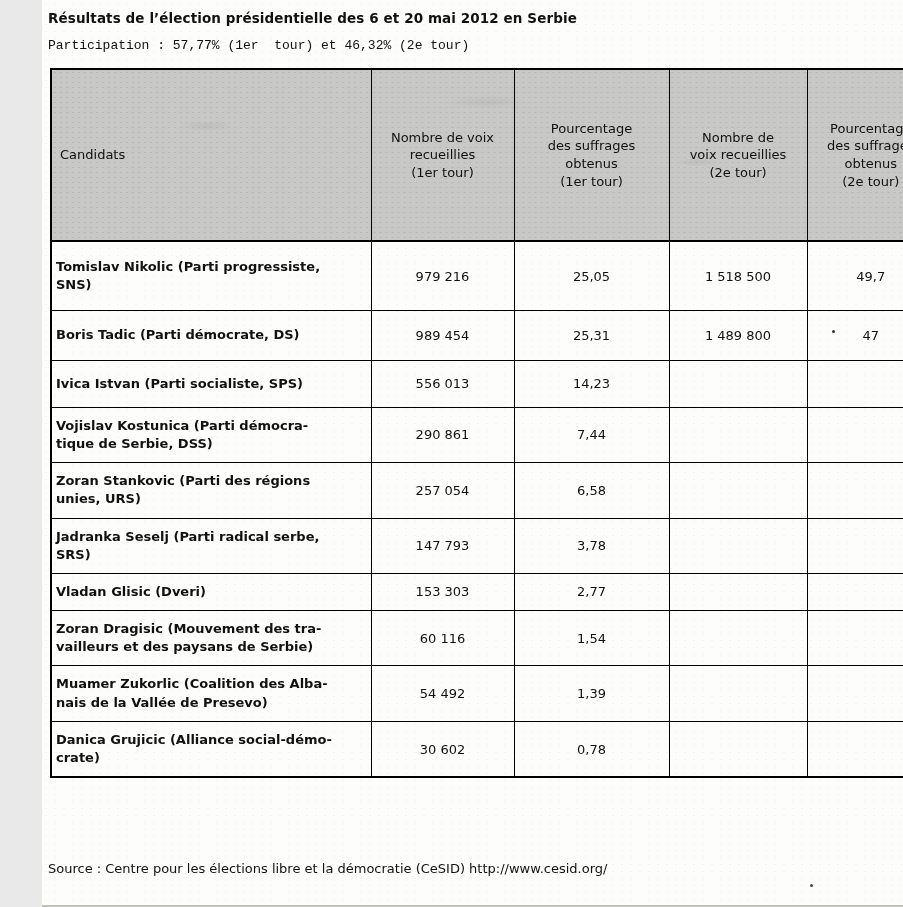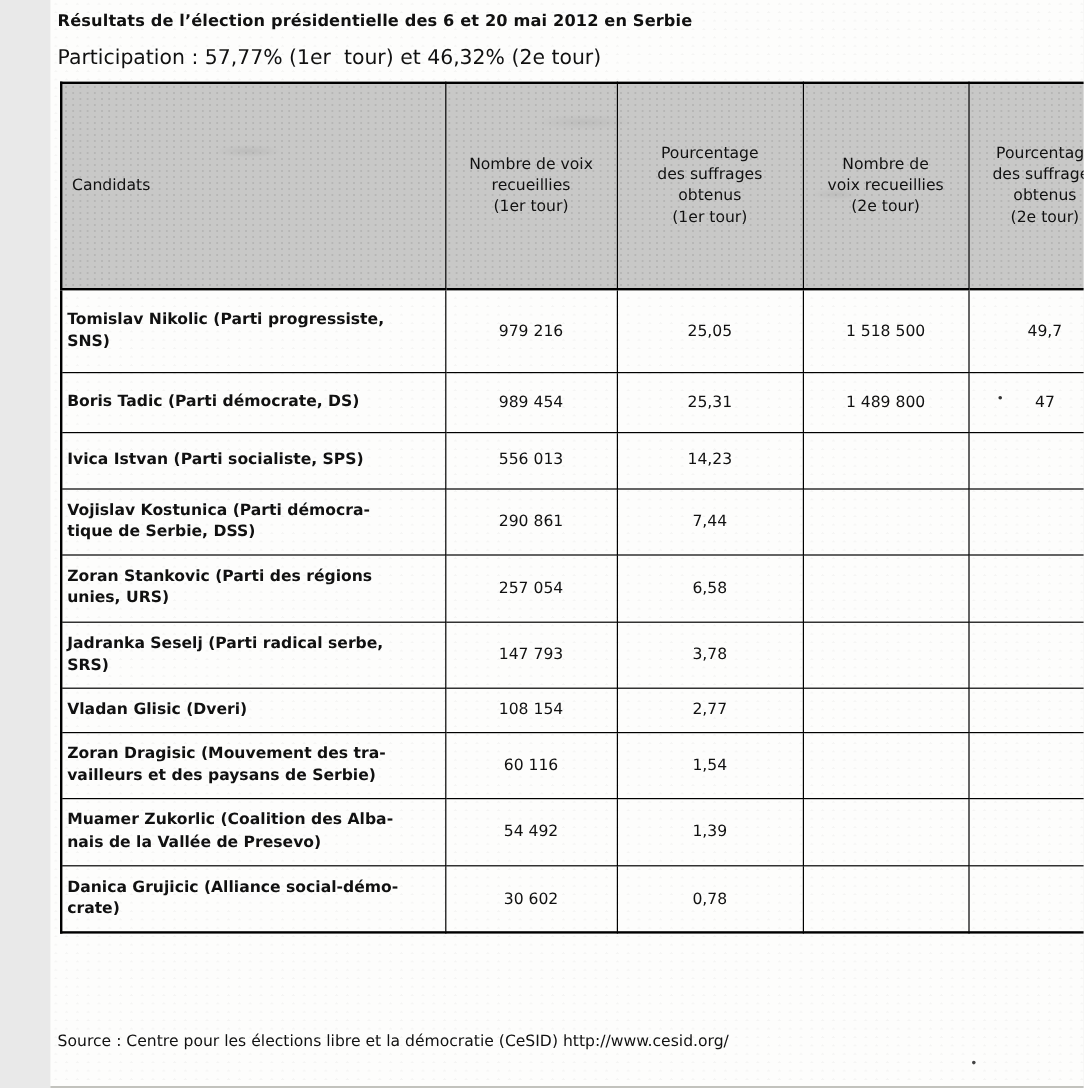--- a/index.html
+++ b/index.html
@@ -25,22 +25,23 @@
     left: 6px;
     font-size: 13.5px;
     font-weight: bold;
     letter-spacing: 0.1px;
   }
 
   .doc-subtitle {
     position: absolute;
     top: 38px;
     left: 6px;
-    font-size: 17px;
+    font-size: 13px;
     white-space: pre-wrap;
+    font-family: Liberation Mono, monospace;
   }
 
   table.results {
     position: absolute;
     top: 68px;
     left: 8px;
     width: 884px;
     border-collapse: collapse;
     table-layout: fixed;
     border: 2px solid #000;
@@ -213,21 +214,21 @@
         <tr>
           <td class="cell-candidate">Jadranka Seselj (Parti radical serbe,
 SRS)</td>
           <td class="cell-num">147 793</td>
           <td class="cell-num">3,78</td>
           <td class="cell-num"></td>
           <td class="cell-num"></td>
         </tr>
         <tr>
           <td class="cell-candidate">Vladan Glisic (Dveri)</td>
-          <td class="cell-num">108 154</td>
+          <td class="cell-num">153 303</td>
           <td class="cell-num">2,77</td>
           <td class="cell-num"></td>
           <td class="cell-num"></td>
         </tr>
         <tr>
           <td class="cell-candidate">Zoran Dragisic (Mouvement des tra-
 vailleurs et des paysans de Serbie)</td>
           <td class="cell-num">60 116</td>
           <td class="cell-num">1,54</td>
           <td class="cell-num"></td>

